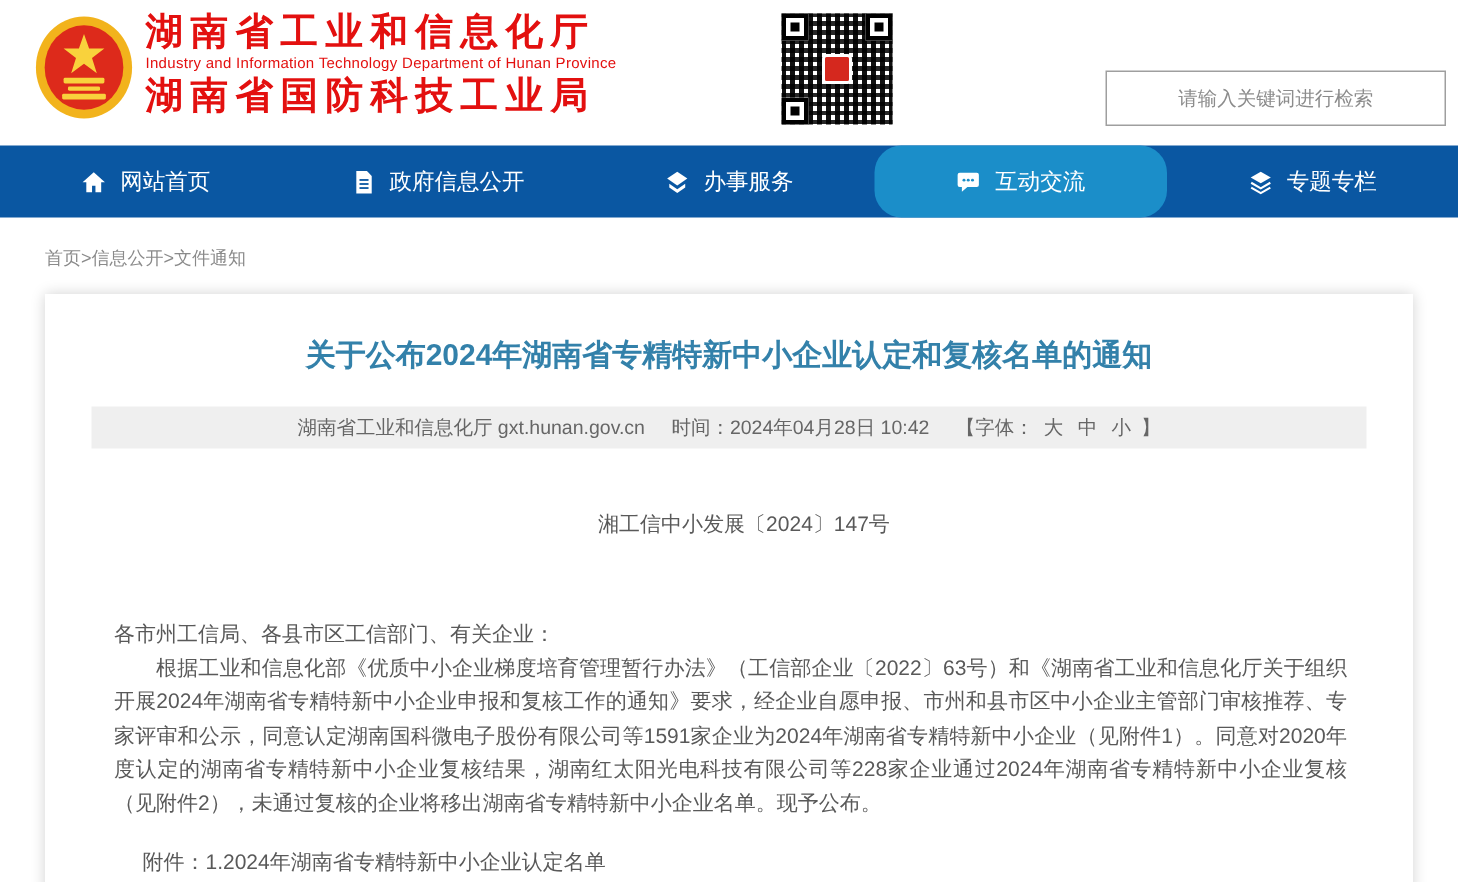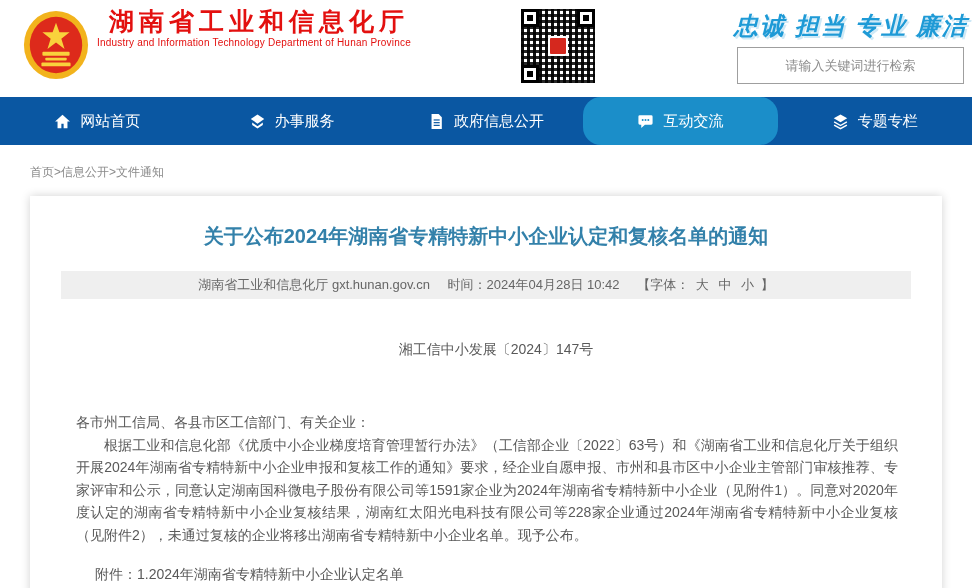--- a/index.html
+++ b/index.html
@@ -3,21 +3,21 @@
 <meta charset="utf-8">
 <style>
   * { margin:0; padding:0; box-sizing:border-box; }
   body { font-family:"Liberation Sans","DejaVu Sans",sans-serif; background:#fff; }
   .page { position:relative; width:972px; height:588px; background:#fff; overflow:hidden; }
 
   
   .header { position:absolute; top:0; left:0; width:972px; height:97px; background:#fff; }
   .emblem { position:absolute; left:22px; top:9px; width:68px; height:72px; }
   .org-block { position:absolute; left:97px; top:6px; }
-  .org-title { color:#e3100f; font-size:25px; font-weight:bold; letter-spacing:5px; line-height:30px; white-space:nowrap;margin-left:12px; }
+  .org-title { color:#e3100f; font-size:25px; font-weight:bold; letter-spacing:5px; line-height:30px; white-space:nowrap; }
   .org-sub { color:#e3100f; font-size:10px; line-height:13px; letter-spacing:0.2px; white-space:nowrap; }
 
   .qr { position:absolute; left:521px; top:9px; width:74px; height:74px; background:
         repeating-linear-gradient(0deg, rgba(0,0,0,0.85) 0 3px, transparent 3px 6px),
         repeating-linear-gradient(90deg, #111 0 3px, #fff 3px 6px); }
   .qr .f { position:absolute; width:18px; height:18px; border:3px solid #000; background:#fff; }
   .qr .f::after { content:''; position:absolute; inset:3px; background:#000; }
   .qr .f.tl { left:0; top:0; } .qr .f.tr { right:0; top:0; } .qr .f.bl { left:0; bottom:0; }
   .qr .badge { position:absolute; left:27px; top:27px; width:20px; height:20px; background:#d5281e; border:2px solid #fff; border-radius:3px; }
 
@@ -65,63 +65,63 @@
         <ellipse cx="35" cy="37" rx="27" ry="29" fill="#dd2a1b"></ellipse>
         <polygon points="35,14 38.5,24 49,24 40.5,30.5 43.8,41 35,34.5 26.2,41 29.5,30.5 21,24 31.5,24" fill="#f9d23c"></polygon>
         <rect x="21" y="44" width="28" height="4" rx="1" fill="#f9d23c"></rect>
         <rect x="24" y="50" width="22" height="3" rx="1" fill="#f9d23c"></rect>
         <rect x="20" y="55" width="30" height="4" rx="1" fill="#f9d23c"></rect>
       </svg>
     </div>
     <div class="org-block">
       <div class="org-title">湖南省工业和信息化厅</div>
       <div class="org-sub">Industry and Information Technology Department of Hunan Province</div>
+      <div class="org-title">湖南省国防科技工业局</div>
     </div>
 
     <div class="qr">
       <div class="f tl"></div>
         <div class="f tr"></div>
         <div class="f bl"></div>
       <div class="badge"></div>
     </div>
 
-    <div class="slogan">忠诚 担当 专业 廉洁</div>
     <input class="search-box" type="text" placeholder="请输入关键词进行检索" style="">
   </div>
 
   <div class="nav">
     <div class="nav-item">
       <span>
         <svg viewBox="0 0 24 24" width="17" height="17">
             <path fill="#fff" d="M12 2.5 1.5 12H5v9.5h5.4v-6.3h3.2v6.3H19V12h3.5z"></path>
           </svg>
       </span>
       <span>网站首页</span>
     </div>
     <div class="nav-item">
       <span>
         <svg viewBox="0 0 24 24" width="17" height="17">
-            <path fill="#fff" d="M12 2 2.5 8.5 12 15l9.5-6.5z"></path>
-            <path fill="#fff" d="M4.5 13.5 12 18.6l7.5-5.1v3.4L12 22l-7.5-5.1z"></path>
-          </svg>
-      </span>
-      <span>办事服务</span>
-    </div>
-    <div class="nav-item">
-      <span>
-        <svg viewBox="0 0 24 24" width="17" height="17">
             <path fill="#fff" d="M5 1.5h10l4.5 4.5v16.5H5z"></path>
             <g fill="#0a57a2">
               <rect x="8" y="9" width="8.5" height="1.7"></rect>
               <rect x="8" y="12.8" width="8.5" height="1.7"></rect>
               <rect x="8" y="16.6" width="8.5" height="1.7"></rect>
             </g>
           </svg>
       </span>
       <span>政府信息公开</span>
+    </div>
+    <div class="nav-item">
+      <span>
+        <svg viewBox="0 0 24 24" width="17" height="17">
+            <path fill="#fff" d="M12 2 2.5 8.5 12 15l9.5-6.5z"></path>
+            <path fill="#fff" d="M4.5 13.5 12 18.6l7.5-5.1v3.4L12 22l-7.5-5.1z"></path>
+          </svg>
+      </span>
+      <span>办事服务</span>
     </div>
     <div class="nav-item active">
       <span>
         <svg viewBox="0 0 24 24" width="17" height="17">
             <path fill="#fff" d="M4 3h16a2 2 0 0 1 2 2v9.5a2 2 0 0 1-2 2h-8.8L6 21v-4.5H4a2 2 0 0 1-2-2V5a2 2 0 0 1 2-2z"></path>
             <g fill="#1b8ec9">
               <circle cx="8" cy="10" r="1.4"></circle>
               <circle cx="12" cy="10" r="1.4"></circle>
               <circle cx="16" cy="10" r="1.4"></circle>
             </g>

